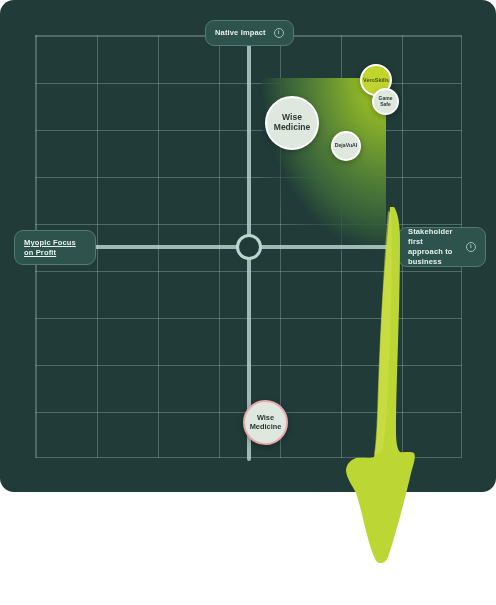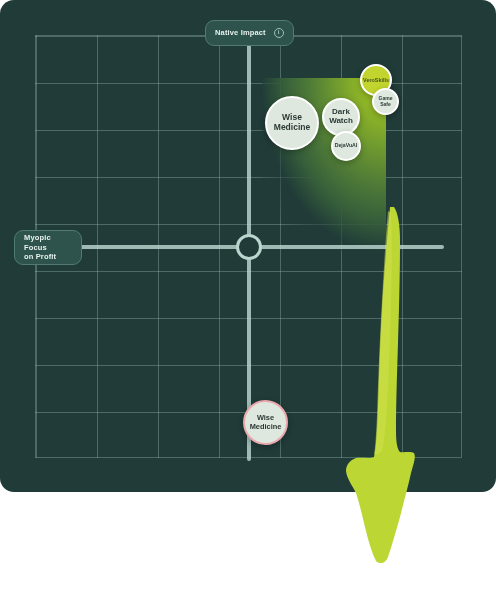--- a/index.html
+++ b/index.html
@@ -123,22 +123,23 @@
   #pill-top {
     left: 205px;
     top: 20px;
     height: 20px;
     padding: 12px 9px;
     align-items: center;
   }
   #pill-left {
     left: 14px;
     top: 230px;
-    width: 68px;
+    width: 82px;
     height: 35px;
+    text-decoration: underline;
   }
   #pill-right {
     left: 398px;
     top: 227px;
     width: 88px;
     height: 40px;
   }
   #pill-bottom {
     left: 197px;
     top: 452px;
@@ -255,31 +256,33 @@
   <div class="axis-pill" id="pill-top">
     <span class="pill-label">Native Impact</span>
     <span class="info-icon">i</span>
   </div>
 
   <div class="axis-pill" id="pill-left">
     <span class="pill-label">Myopic Focus
 on Profit</span>
   </div>
 
+  <div class="axis-pill" id="pill-right">
+    <span class="pill-label">Stakeholder first
+approach to
+business</span>
+    <span class="info-icon">i</span>
+  </div>
 
 
   <div class="bubble bubble--light" id="bubble-wise-medicine-top">
     <span class="bubble-label">Wise
 Medicine</span>
   </div>
 
-  <div class="bubble bubble--light" id="bubble-dark-watch">
-    <span class="bubble-label">Dark
-Watch</span>
-  </div>
 
   <div class="bubble bubble--light" id="bubble-dejavuai">
     <span class="bubble-label">DejaVuAI</span>
   </div>
 
   <div class="bubble bubble--accent" id="bubble-veroskills">
     <span class="bubble-label">VeroSkills</span>
   </div>
 
   <div class="bubble bubble--light" id="bubble-game-safe">

